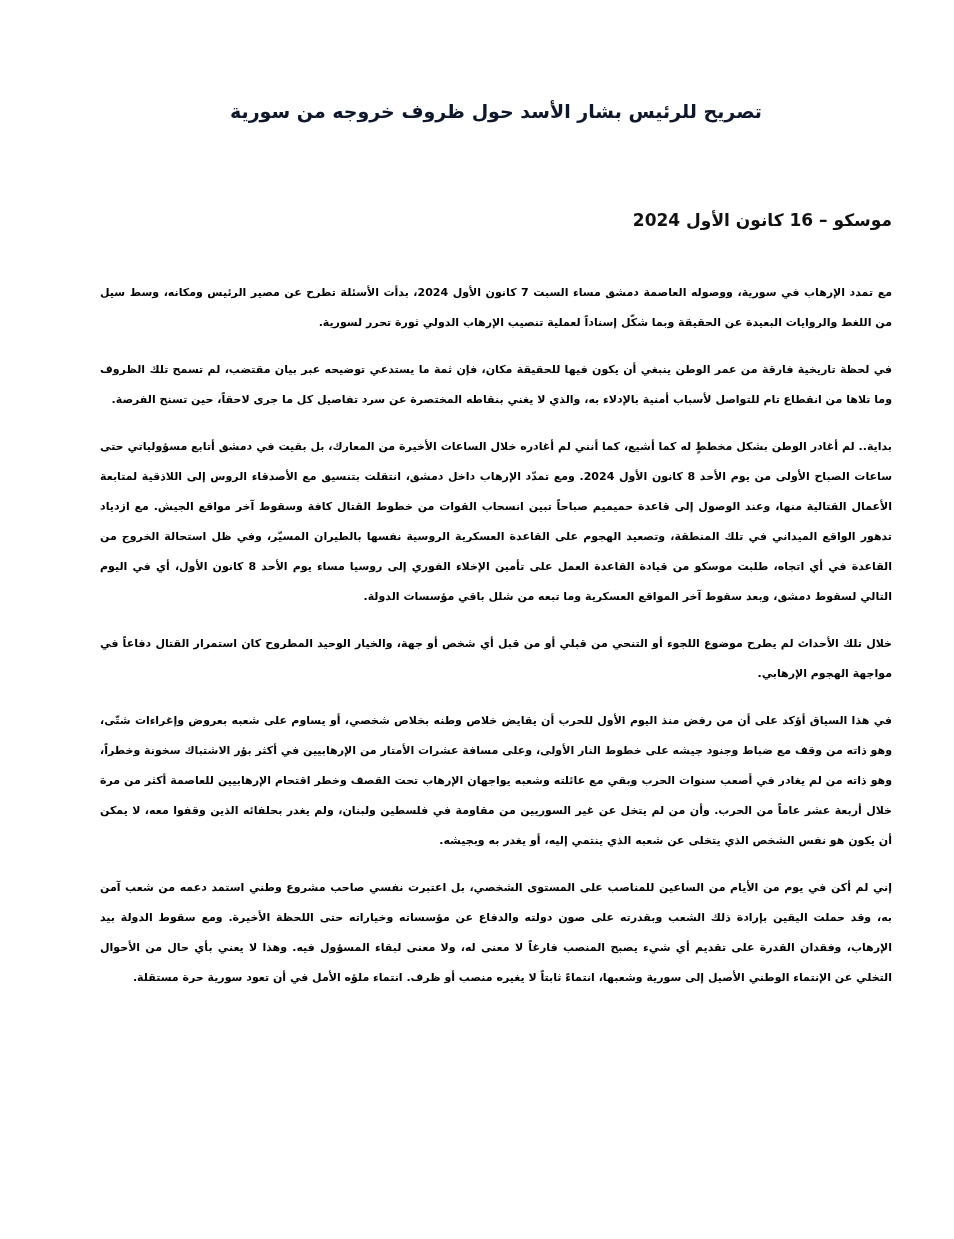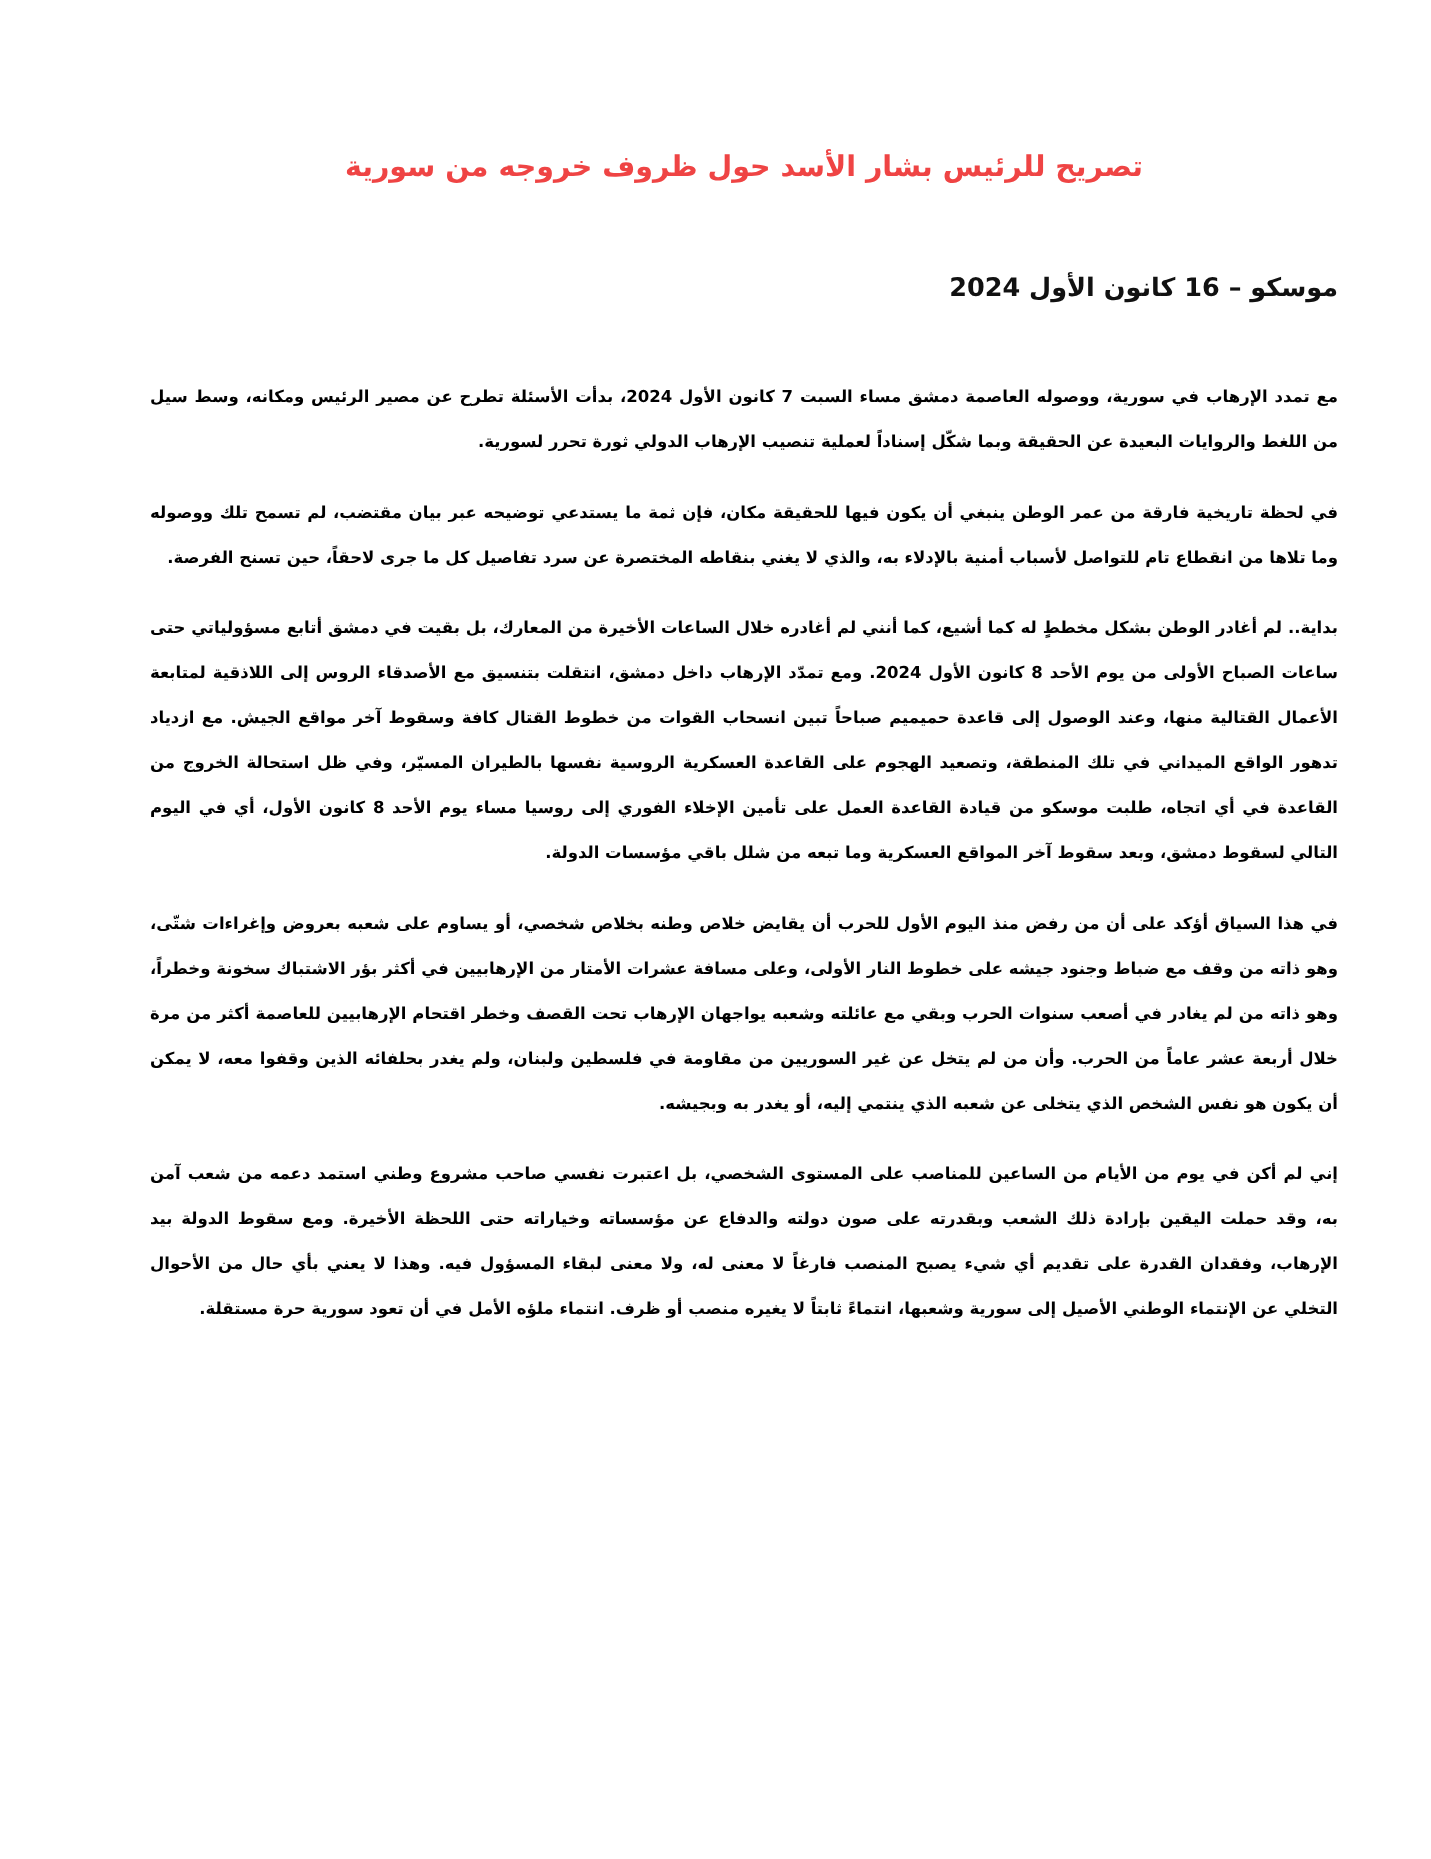--- a/index.html
+++ b/index.html
@@ -15,22 +15,22 @@
     width: 954px;
     min-height: 1239px;
     background: #ffffff;
     color: #111111;
     padding: 100px 62px 40px 100px;
   }
   .doc-title {
     text-align: center;
     font-size: 19px;
     font-weight: 700;
-    color: #ef4444;
-    margin-bottom: 60px;
+    color: #0f172a;
+    margin-bottom: 88px;
     letter-spacing: 0;
   }
   .dateline {
     text-align: right;
     font-size: 17px;
     font-weight: 700;
     margin-bottom: 48px;
   }
   .para {
     font-size: 11px;
@@ -45,22 +45,23 @@
 </head>
 <body>
 
 <div class="page">
   <h1 class="doc-title">تصريح للرئيس بشار الأسد حول ظروف خروجه من سورية</h1>
 
   <p class="dateline">موسكو – 16 كانون الأول 2024</p>
 
   <p class="para">مع تمدد الإرهاب في سورية، ووصوله العاصمة دمشق مساء السبت 7 كانون الأول 2024، بدأت الأسئلة تطرح عن مصير الرئيس ومكانه، وسط سيل من اللغط والروايات البعيدة عن الحقيقة وبما شكّل إسناداً لعملية تنصيب الإرهاب الدولي ثورة تحرر لسورية.</p>
 
-  <p class="para">في لحظة تاريخية فارقة من عمر الوطن ينبغي أن يكون فيها للحقيقة مكان، فإن ثمة ما يستدعي توضيحه عبر بيان مقتضب، لم تسمح تلك ووصوله وما تلاها من انقطاع تام للتواصل لأسباب أمنية بالإدلاء به، والذي لا يغني بنقاطه المختصرة عن سرد تفاصيل كل ما جرى لاحقاً، حين تسنح الفرصة.</p>
+  <p class="para">في لحظة تاريخية فارقة من عمر الوطن ينبغي أن يكون فيها للحقيقة مكان، فإن ثمة ما يستدعي توضيحه عبر بيان مقتضب، لم تسمح تلك الظروف وما تلاها من انقطاع تام للتواصل لأسباب أمنية بالإدلاء به، والذي لا يغني بنقاطه المختصرة عن سرد تفاصيل كل ما جرى لاحقاً، حين تسنح الفرصة.</p>
 
   <p class="para">بداية.. لم أغادر الوطن بشكل مخططٍ له كما أشيع، كما أنني لم أغادره خلال الساعات الأخيرة من المعارك، بل بقيت في دمشق أتابع مسؤولياتي حتى ساعات الصباح الأولى من يوم الأحد 8 كانون الأول 2024. ومع تمدّد الإرهاب داخل دمشق، انتقلت بتنسيق مع الأصدقاء الروس إلى اللاذقية لمتابعة الأعمال القتالية منها، وعند الوصول إلى قاعدة حميميم صباحاً تبين انسحاب القوات من خطوط القتال كافة وسقوط آخر مواقع الجيش. مع ازدياد تدهور الواقع الميداني في تلك المنطقة، وتصعيد الهجوم على القاعدة العسكرية الروسية نفسها بالطيران المسيّر، وفي ظل استحالة الخروج من القاعدة في أي اتجاه، طلبت موسكو من قيادة القاعدة العمل على تأمين الإخلاء الفوري إلى روسيا مساء يوم الأحد 8 كانون الأول، أي في اليوم التالي لسقوط دمشق، وبعد سقوط آخر المواقع العسكرية وما تبعه من شلل باقي مؤسسات الدولة.</p>
 
+  <p class="para">خلال تلك الأحداث لم يطرح موضوع اللجوء أو التنحي من قبلي أو من قبل أي شخص أو جهة، والخيار الوحيد المطروح كان استمرار القتال دفاعاً في مواجهة الهجوم الإرهابي.</p>
 
   <p class="para">في هذا السياق أؤكد على أن من رفض منذ اليوم الأول للحرب أن يقايض خلاص وطنه بخلاص شخصي، أو يساوم على شعبه بعروض وإغراءات شتّى، وهو ذاته من وقف مع ضباط وجنود جيشه على خطوط النار الأولى، وعلى مسافة عشرات الأمتار من الإرهابيين في أكثر بؤر الاشتباك سخونة وخطراً، وهو ذاته من لم يغادر في أصعب سنوات الحرب وبقي مع عائلته وشعبه يواجهان الإرهاب تحت القصف وخطر اقتحام الإرهابيين للعاصمة أكثر من مرة خلال أربعة عشر عاماً من الحرب. وأن من لم يتخل عن غير السوريين من مقاومة في فلسطين ولبنان، ولم يغدر بحلفائه الذين وقفوا معه، لا يمكن أن يكون هو نفس الشخص الذي يتخلى عن شعبه الذي ينتمي إليه، أو يغدر به وبجيشه.</p>
 
   <p class="para">إني لم أكن في يوم من الأيام من الساعين للمناصب على المستوى الشخصي، بل اعتبرت نفسي صاحب مشروع وطني استمد دعمه من شعب آمن به، وقد حملت اليقين بإرادة ذلك الشعب وبقدرته على صون دولته والدفاع عن مؤسساته وخياراته حتى اللحظة الأخيرة. ومع سقوط الدولة بيد الإرهاب، وفقدان القدرة على تقديم أي شيء يصبح المنصب فارغاً لا معنى له، ولا معنى لبقاء المسؤول فيه. وهذا لا يعني بأي حال من الأحوال التخلي عن الإنتماء الوطني الأصيل إلى سورية وشعبها، انتماءً ثابتاً لا يغيره منصب أو ظرف. انتماء ملؤه الأمل في أن تعود سورية حرة مستقلة.</p>
 
 </div>
 
 </body></html>

